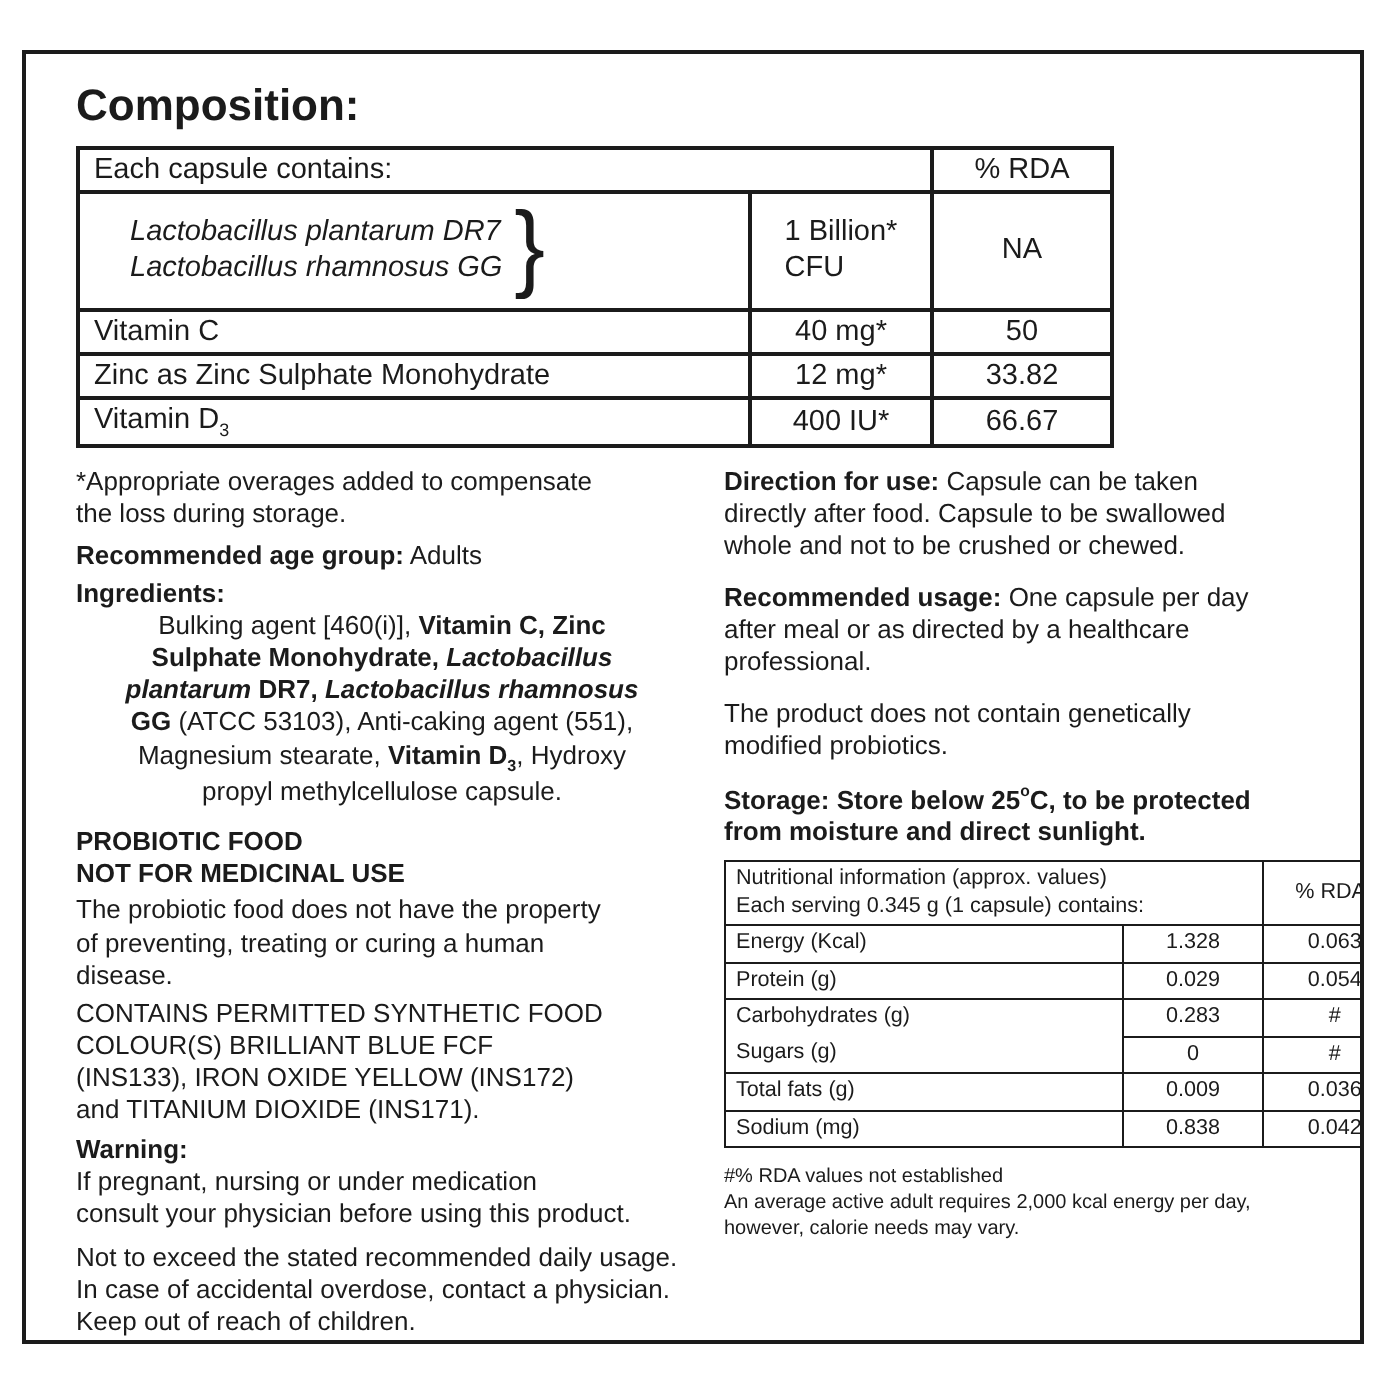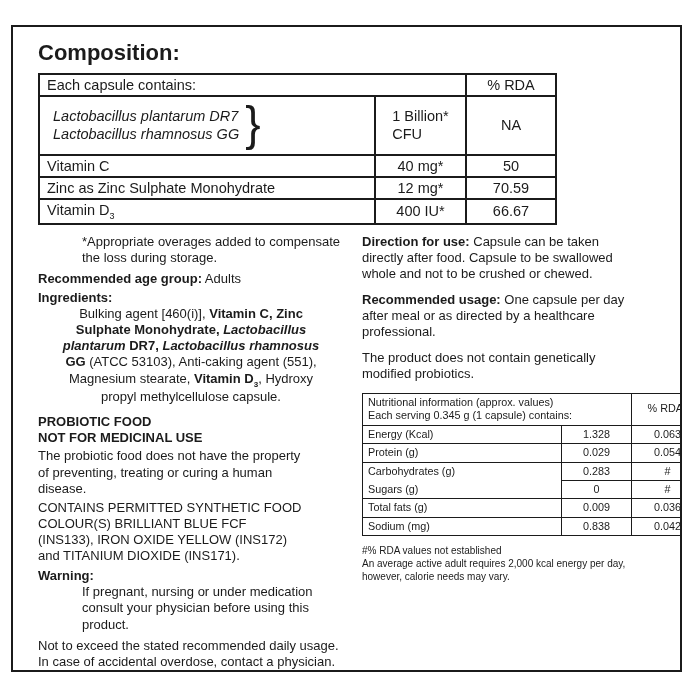--- a/index.html
+++ b/index.html
@@ -35,21 +35,21 @@
   table.comp td {
     border: 2px solid #1b1b1b;
     font-size: 14.5px;
     padding: 2px 7px;
     vertical-align: middle;
   }
   .cw1 { width: 336px; }
   .cw2 { width: 91px; }
   .cw3 { width: 90px; }
   .ctr { text-align: center; }
-  .orgcell { padding: 8px 13px !important; border-radius: 13px; }
+  .orgcell { padding: 8px 25px !important; border-radius: 13px; }
   .orgflex { display: flex; align-items: center; gap: 6px; }
   .ital { font-style: italic; line-height: 1.28; }
   .brace {
     font-size: 46px;
     font-weight: 300;
     line-height: 0.8;
     transform: scaleY(1.05);
     padding-bottom: 4px;
   }
   .amt { display: inline-block; text-align: left; line-height: 1.3; }
@@ -58,21 +58,21 @@
   .colL { width: 306px; font-size: 13px; line-height: 1.24; }
   .colR { width: 299px; font-size: 13px; line-height: 1.24; }
   p { margin: 0; }
   .b { font-weight: bold; }
   .bi { font-weight: bold; font-style: italic; }
   .pre { white-space: pre-line; }
   sub { font-size: 0.62em; }
   sup.deg { font-size: 0.6em; position: relative; top: -1px; }
   .mb2 { margin-bottom: 2px; }
   .mb3 { margin-bottom: 3px; }
-  .mb5 { margin-bottom: 5px; margin-left: 44px; }
+  .mb5 { margin-bottom: 5px; }
   .mb6 { margin-bottom: 6px; }
   .mb7 { margin-bottom: 4px; }
   .mb9 { margin-bottom: 9px; text-align: center; }
   .mb10 { margin-bottom: 10px; }
   
   table.nut {
     border-collapse: collapse;
     table-layout: fixed;
     width: 342px;
     margin: 2px 0 8px 0;
@@ -128,21 +128,21 @@
         <td class="ctr">NA</td>
       </tr>
       <tr>
         <td>Vitamin C</td>
         <td class="ctr">40 mg*</td>
         <td class="ctr">50</td>
       </tr>
       <tr>
         <td>Zinc as Zinc Sulphate Monohydrate</td>
         <td class="ctr">12 mg*</td>
-        <td class="ctr">70.59</td>
+        <td class="ctr">33.82</td>
       </tr>
       <tr>
         <td><span>Vitamin D</span><sub>3</sub></td>
         <td class="ctr">400 IU*</td>
         <td class="ctr">66.67</td>
       </tr>
     </tbody>
   </table>
 
   <div class="cols">
@@ -177,20 +177,22 @@
 
     <div class="colR">
       <p class="pre mb10"><span class="b">Direction for use:</span><span> Capsule can be taken
 directly after food. Capsule to be swallowed
 whole and not to be crushed or chewed.</span></p>
       <p class="pre mb10"><span class="b">Recommended usage:</span><span> One capsule per day
 after meal or as directed by a healthcare
 professional.</span></p>
       <p class="pre mb10">The product does not contain genetically
 modified probiotics.</p>
+      <p class="b pre mb6"><span>Storage: Store below 25</span><sup class="deg">o</sup><span>C, to be protected
+from moisture and direct sunlight.</span></p>
 
       <table class="nut">
         <colgroup>
             <col class="nw1">
             <col class="nw2">
             <col class="nw3">
           </colgroup>
         <tbody>
           <tr>
             <td colspan="2">

